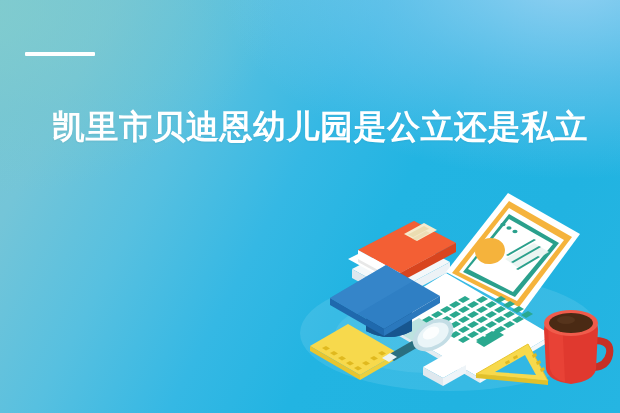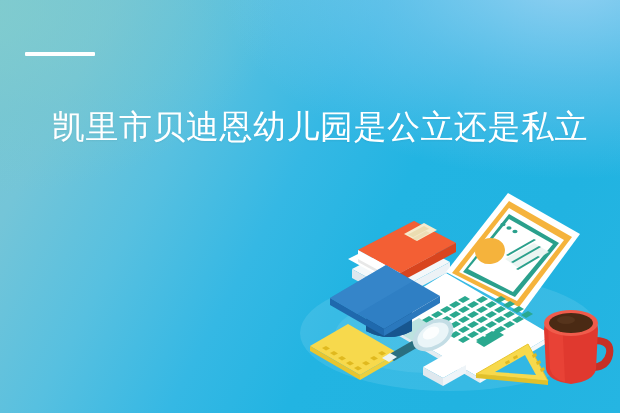--- a/index.html
+++ b/index.html
@@ -66,21 +66,21 @@
 
   
   #headline {
     left: 52px;
     top: 104px;
     width: 540px;
     z-index: 5;
     color: #ffffff;
     font-size: 33px;
     line-height: 46px;
-    font-weight: normal;
+    font-weight: bold;
     letter-spacing: 0.5px;
     white-space: nowrap;
     text-shadow: 0 1px 2px rgba(0,0,0,0.06);
   }
 
   
   #illustration {
     position: absolute;
     left: 300px;
     top: 185px;

